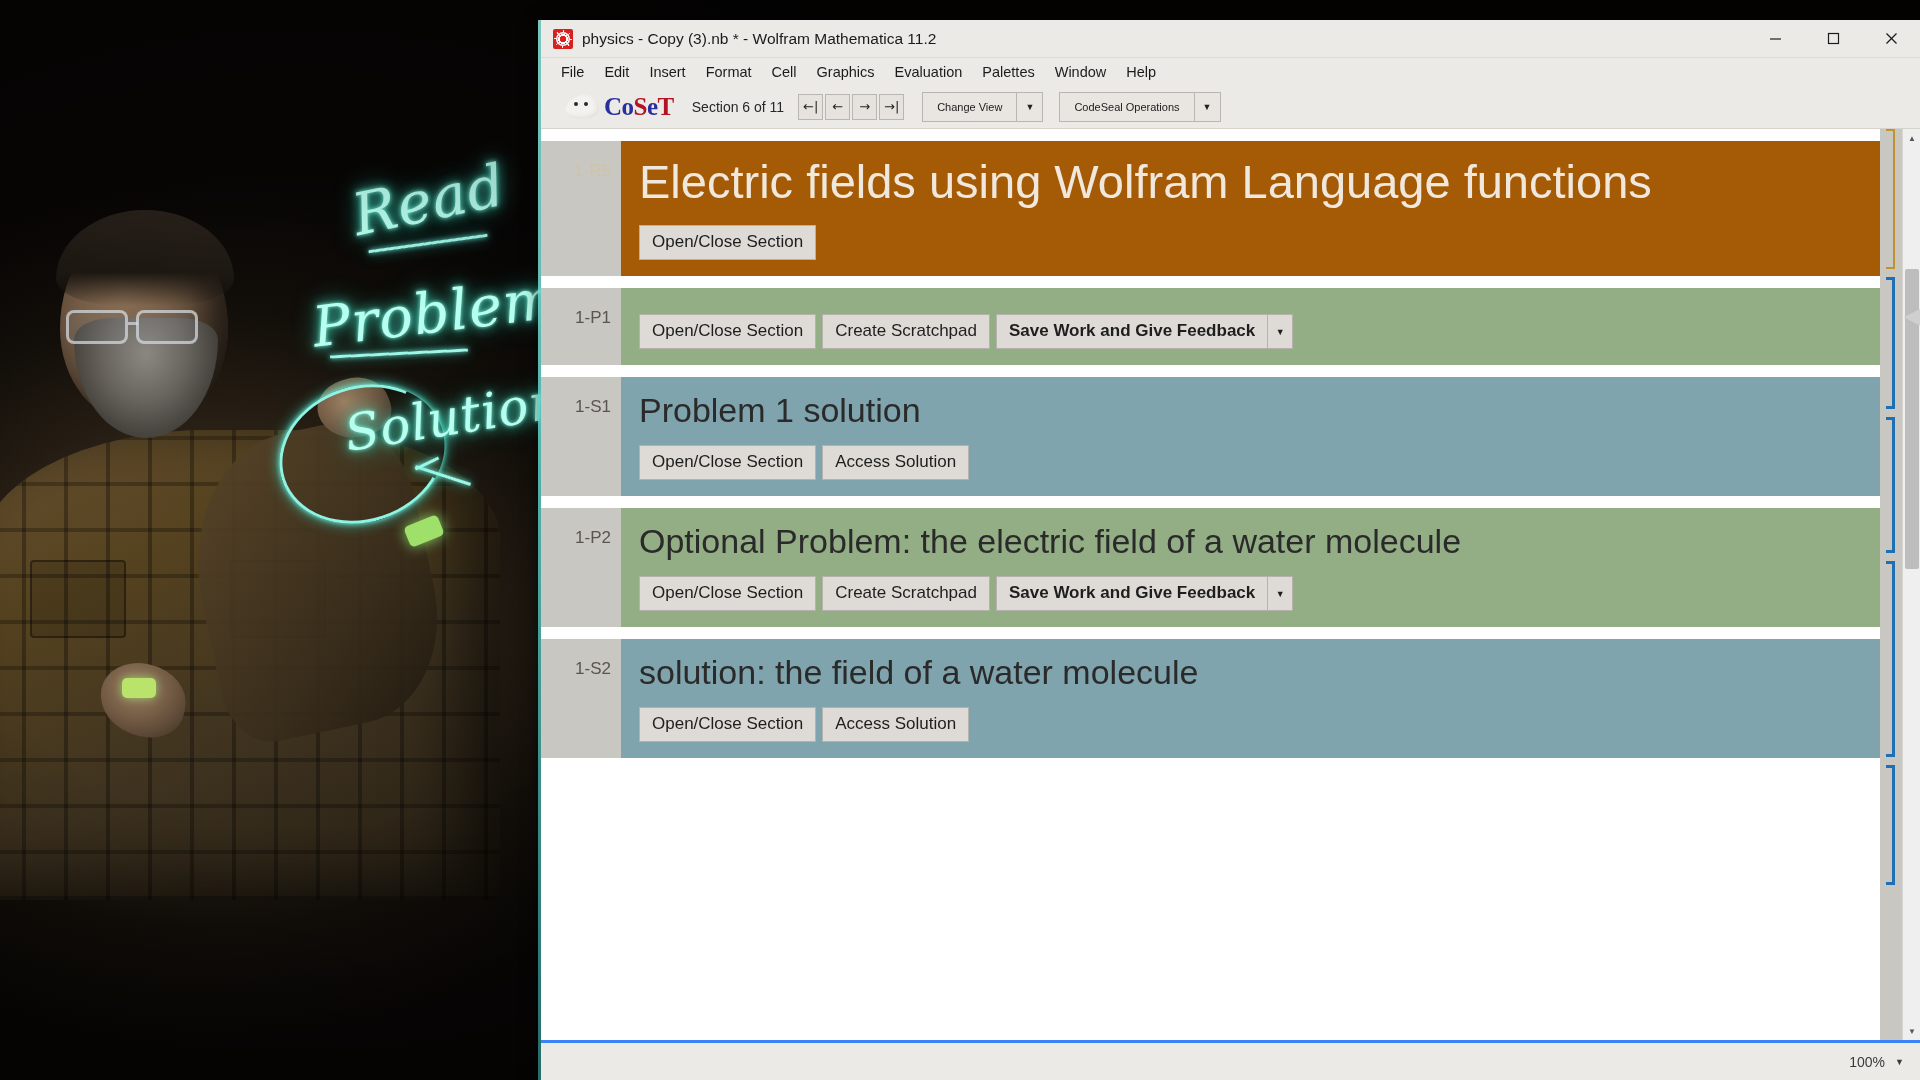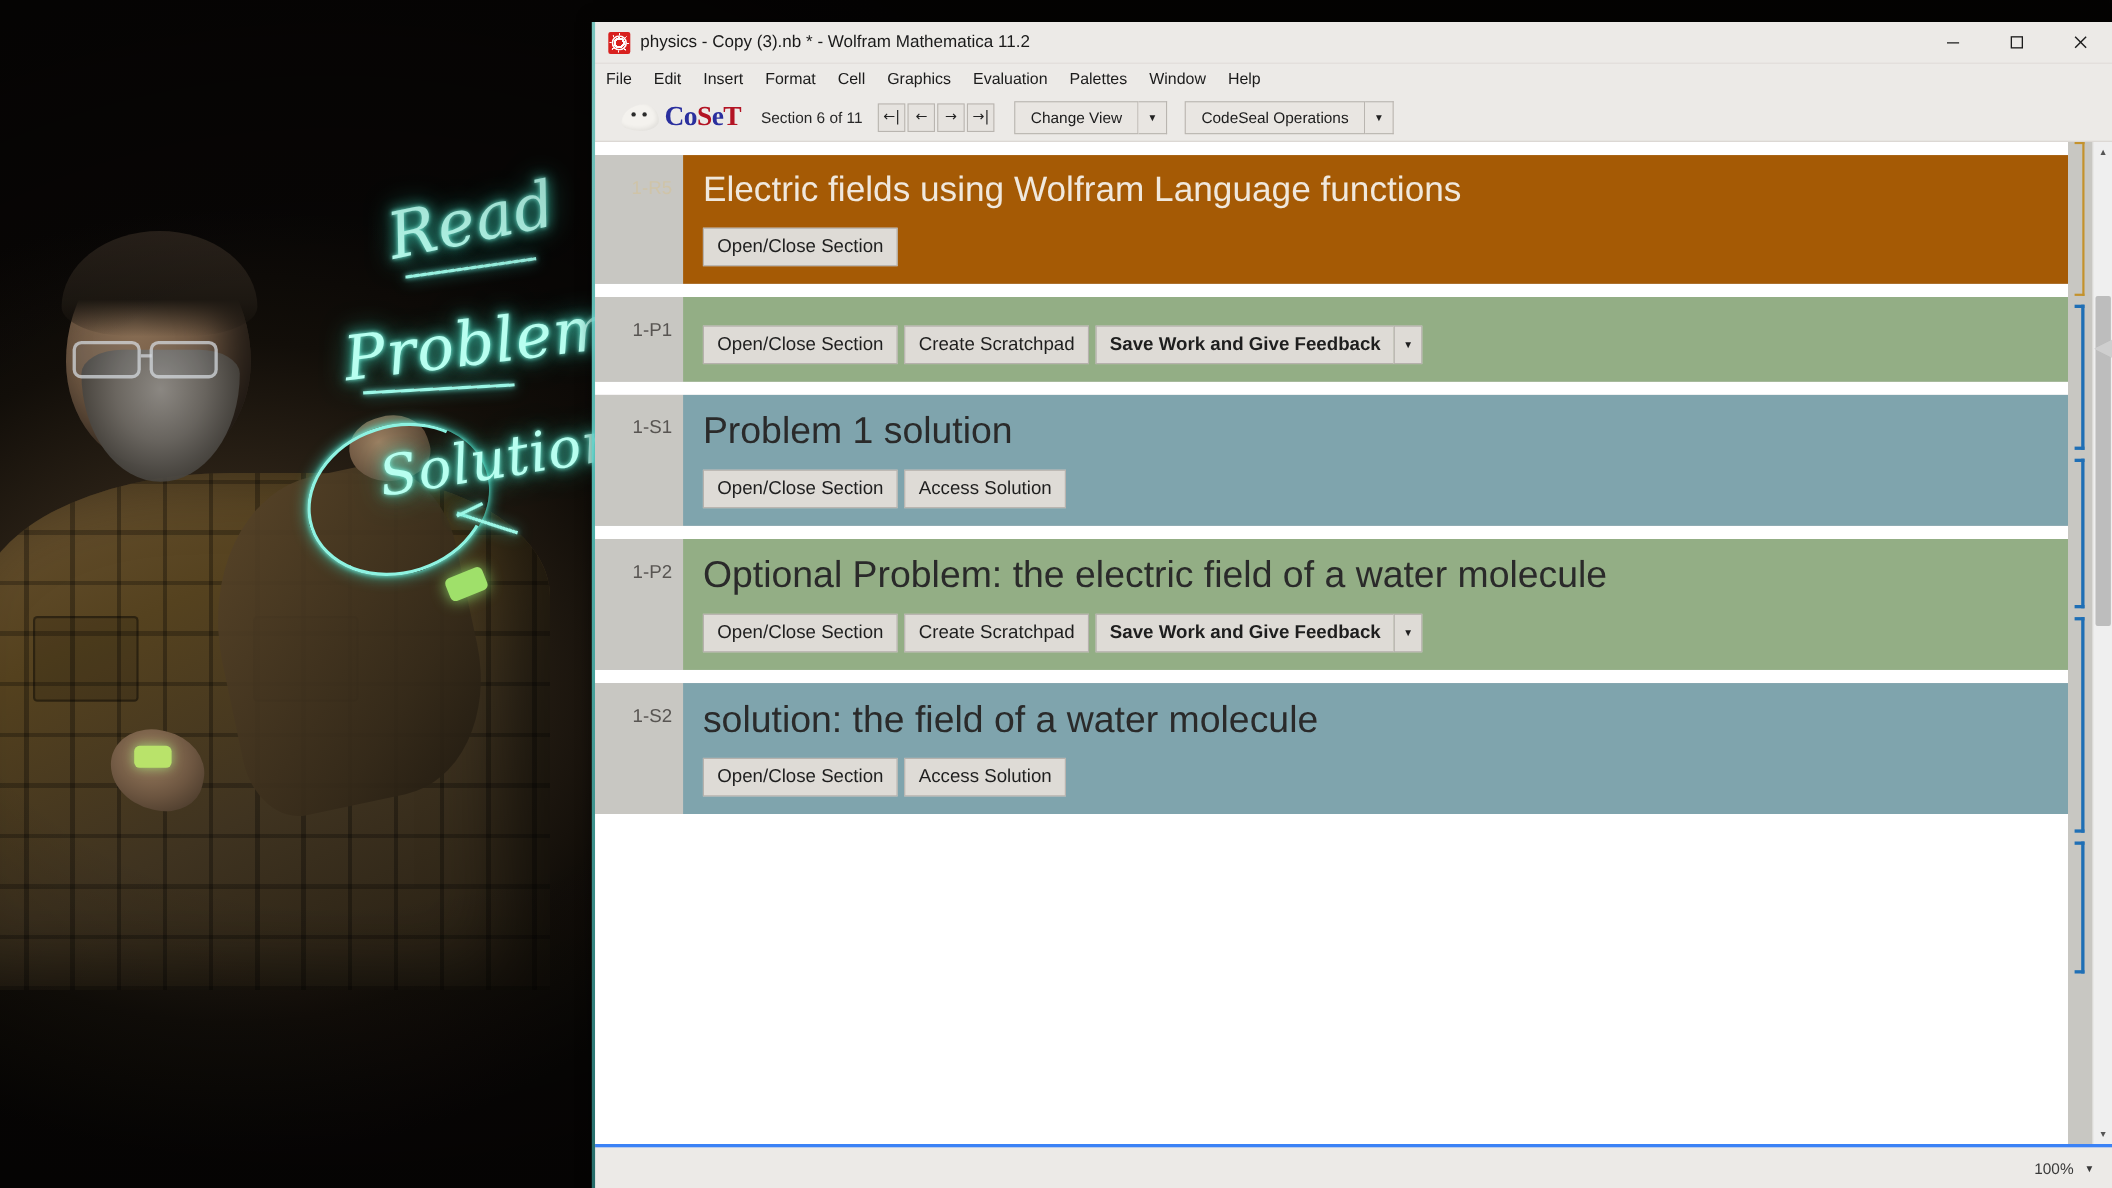--- a/index.html
+++ b/index.html
@@ -214,21 +214,21 @@
     width: 58px; height: 38px;
     display: flex; align-items: center; justify-content: center;
     color: #1c1c1c; font-size: 15px; line-height: 1;
   }
   .win-btn svg { display: block; }
 
   
   #menu-bar {
     height: 27px; background: #eceae7;
     display: flex; align-items: center;
-    flex: none;
+    padding-left: 10px; flex: none;
   }
   .menu-item {
     padding: 3px 10px;
     font-size: 14.5px; color: #1b1b1b;
     white-space: nowrap;
   }
 
   
   #coset-toolbar {
     height: 44px; background: #eceae7;
@@ -277,21 +277,21 @@
     font-size: 13px; color: #222;
     font-family: "DejaVu Sans", sans-serif;
     line-height: 1;
   }
   #change-view-group, #codeseal-group {
     display: flex; height: 30px; margin-left: 16px;
   }
   .tb-main {
     background: #e9e6e2; border: 1px solid #b9b5b0;
     display: flex; align-items: center; padding: 0 14px;
-    font-size: 14px; color: #1b1b1b; white-space: nowrap;
+    font-size: 11px; color: #1b1b1b; white-space: nowrap;
   }
   .tb-arrow {
     background: #e9e6e2; border: 1px solid #b9b5b0; border-left: none;
     width: 26px; display: flex; align-items: center; justify-content: center;
     font-size: 9px; color: #222;
   }
 
   
   #notebook {
     flex: 1; position: relative;
@@ -326,21 +326,21 @@
     min-width: 0;
   }
   .cell-title {
     font-size: 34px;
     line-height: 1.24;
     color: #2a2a2a;
     font-family: "Liberation Sans", sans-serif;
     font-weight: normal;
   }
   .cell-row.section .cell-body  { background: #a55a05; }
-  .cell-row.section .cell-title { color: #f0e8dd; font-size: 32px; }
+  .cell-row.section .cell-title { color: #f0e8dd; font-size: 47px; }
   .cell-row.problem .cell-body  { background: #93ae85; }
   .cell-row.solution .cell-body { background: #7fa4ad; }
 
   .btn-row { display: flex; gap: 6px; margin-top: 14px; flex-wrap: wrap; }
   .nb-btn {
     background: #dedbd6;
     border: 1px solid #b5b1ac;
     padding: 5px 12px;
     font-size: 17px;
     color: #1e1e1e;

